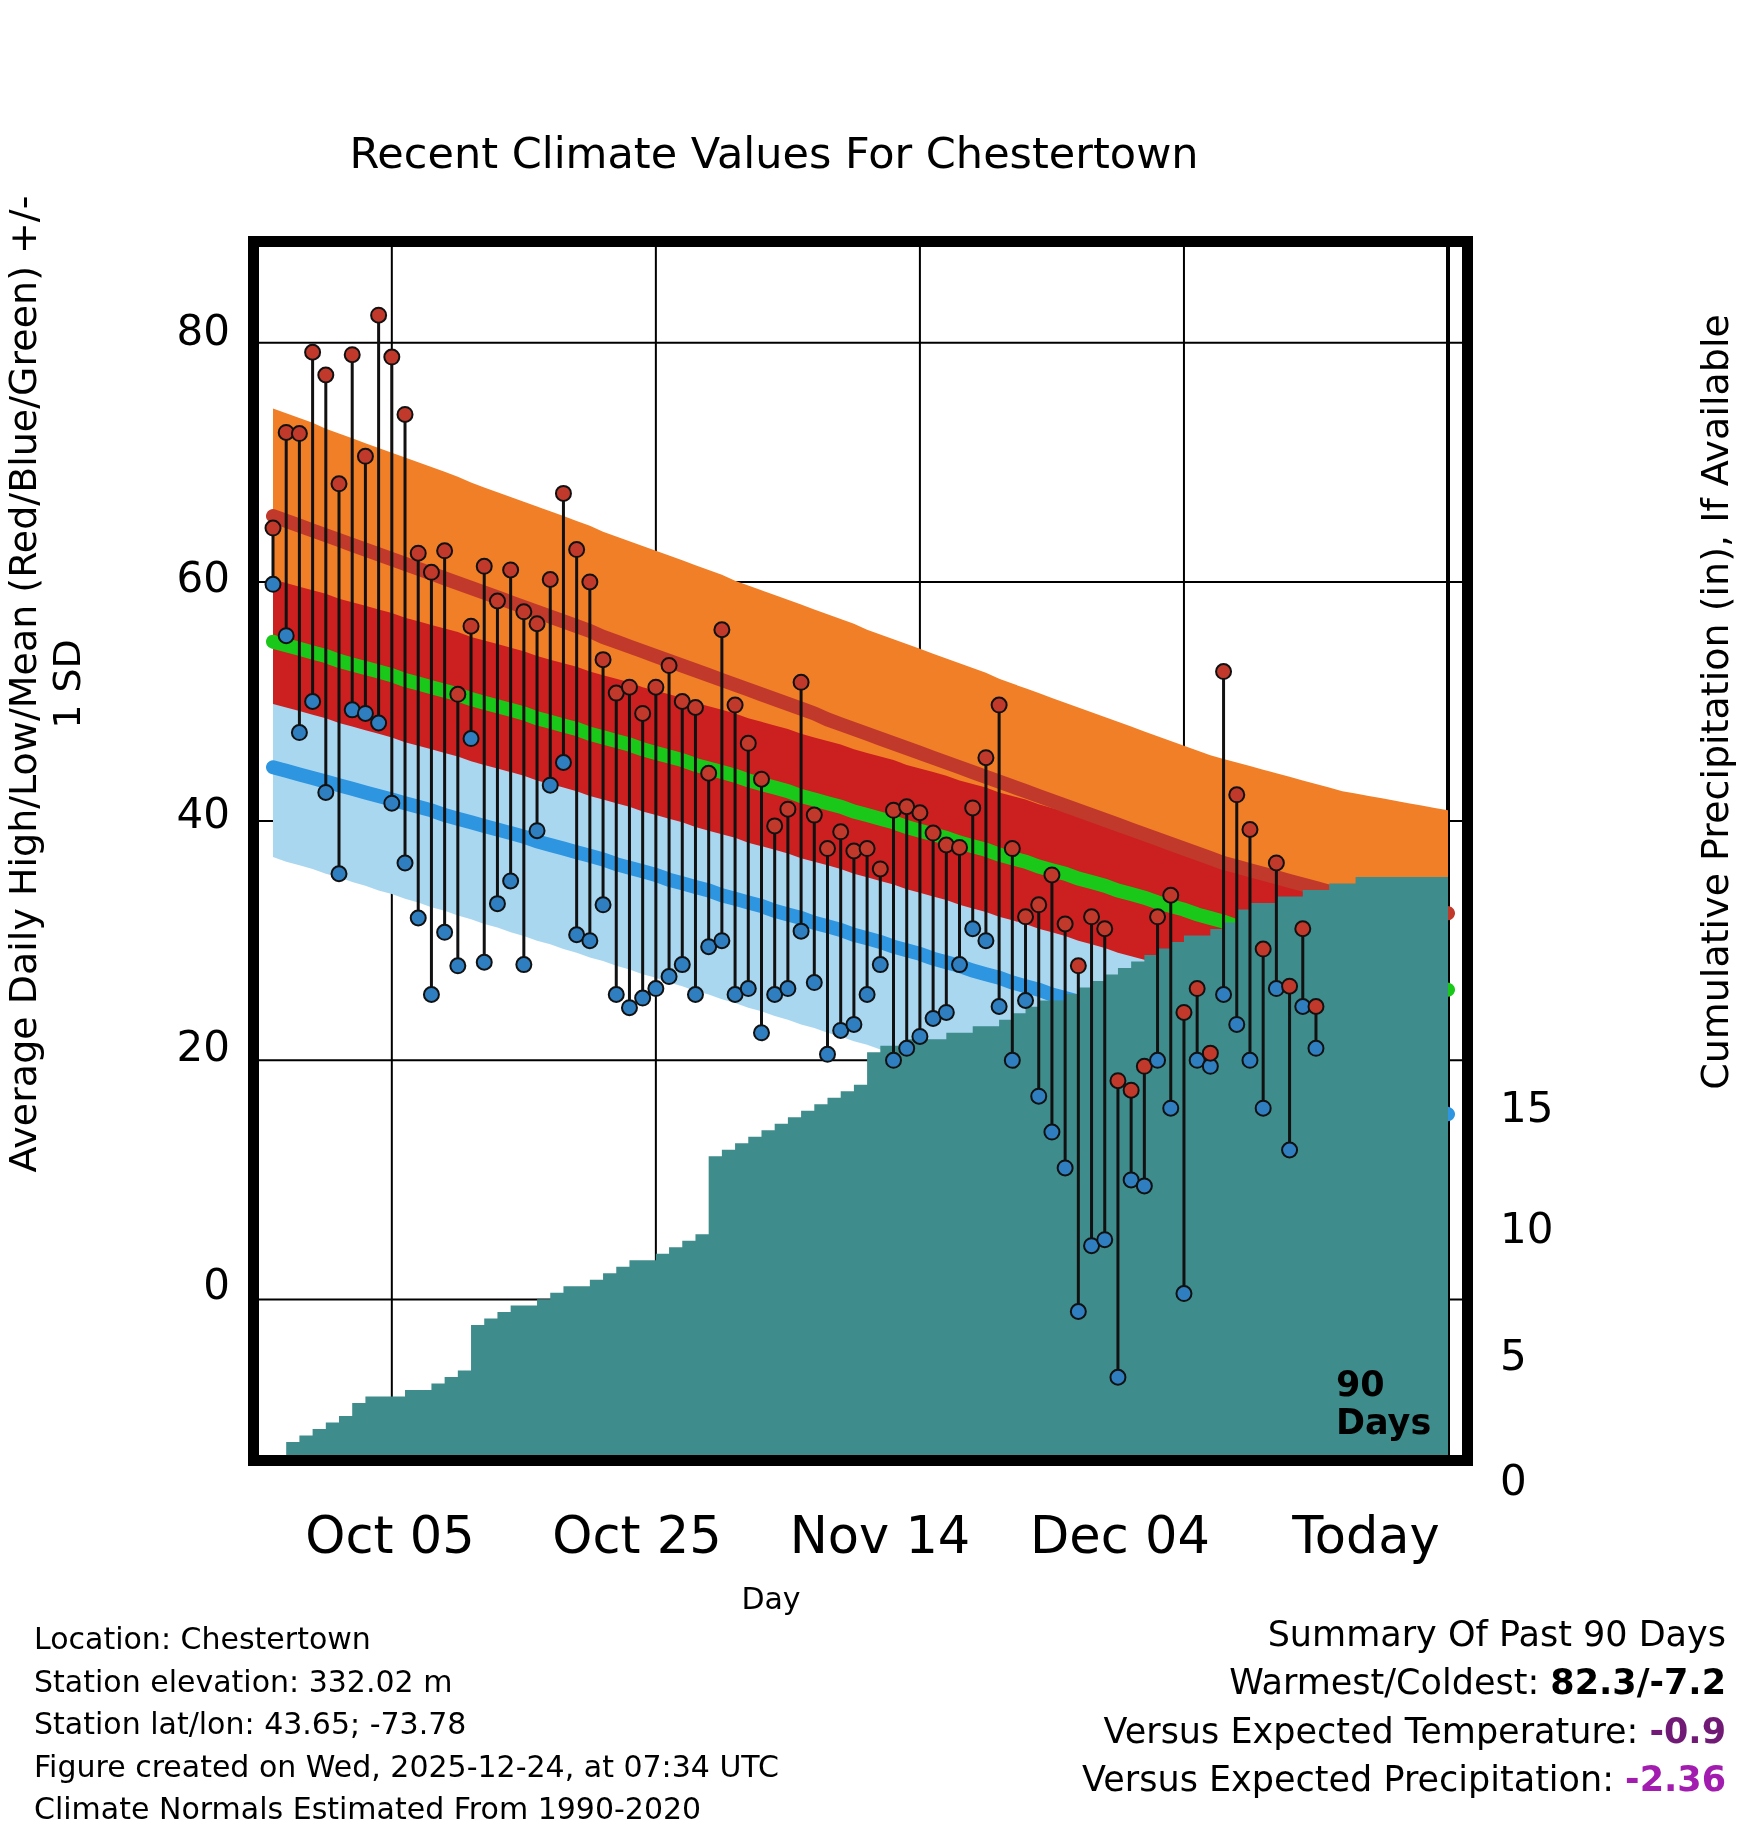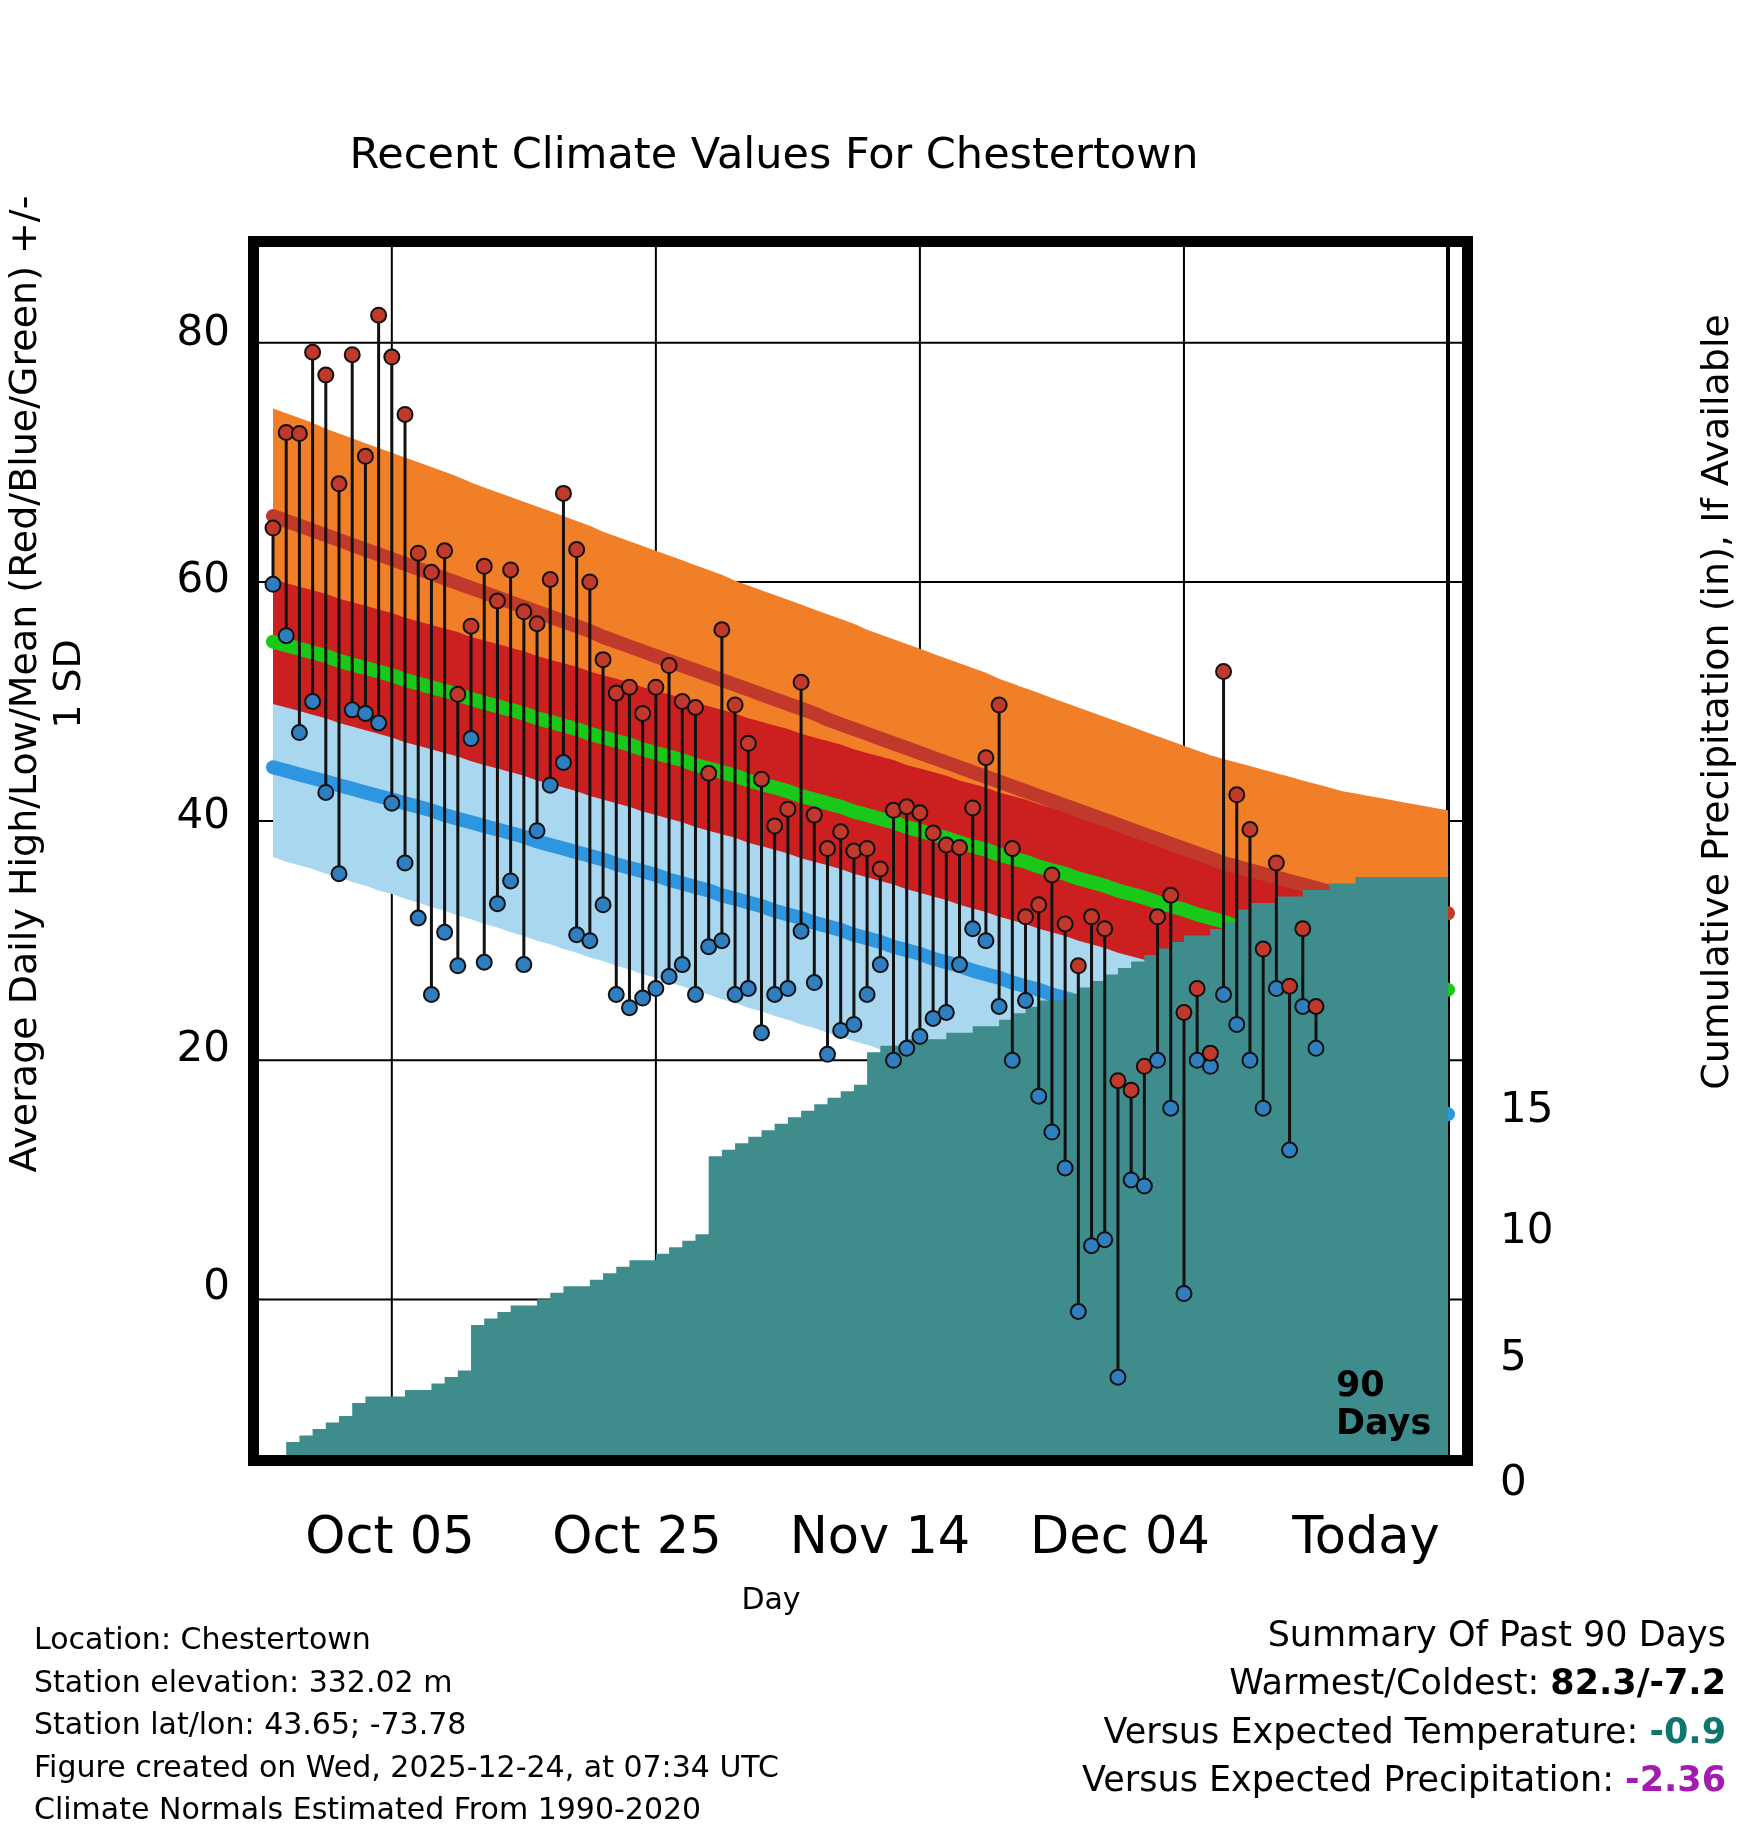--- a/index.html
+++ b/index.html
@@ -39,21 +39,21 @@
 
   .days-label{
     position:absolute;left:1336px;top:1366px;font-size:35px;font-weight:bold;line-height:1.08;
   }
 
   
   .footer-left{position:absolute;left:34px;top:1618px;font-size:30px;line-height:1.42;}
   .footer-right{position:absolute;right:22px;top:1610px;text-align:right;font-size:35px;line-height:1.38;}
   .fr-line{white-space:nowrap;}
   .fr-val{font-weight:bold;}
-  .v-temp{color:#0f766e;}
+  .v-temp{color:#701a75;}
   .v-prec{color:#a21caf;}
 </style>
 </head>
 <body>
 
 <div id="stage">
 
   <div class="title">Recent Climate Values For Chestertown</div>
 
   <div class="ylabel-left">Average Daily High/Low/Mean (Red/Blue/Green) +/- 1 SD</div>

